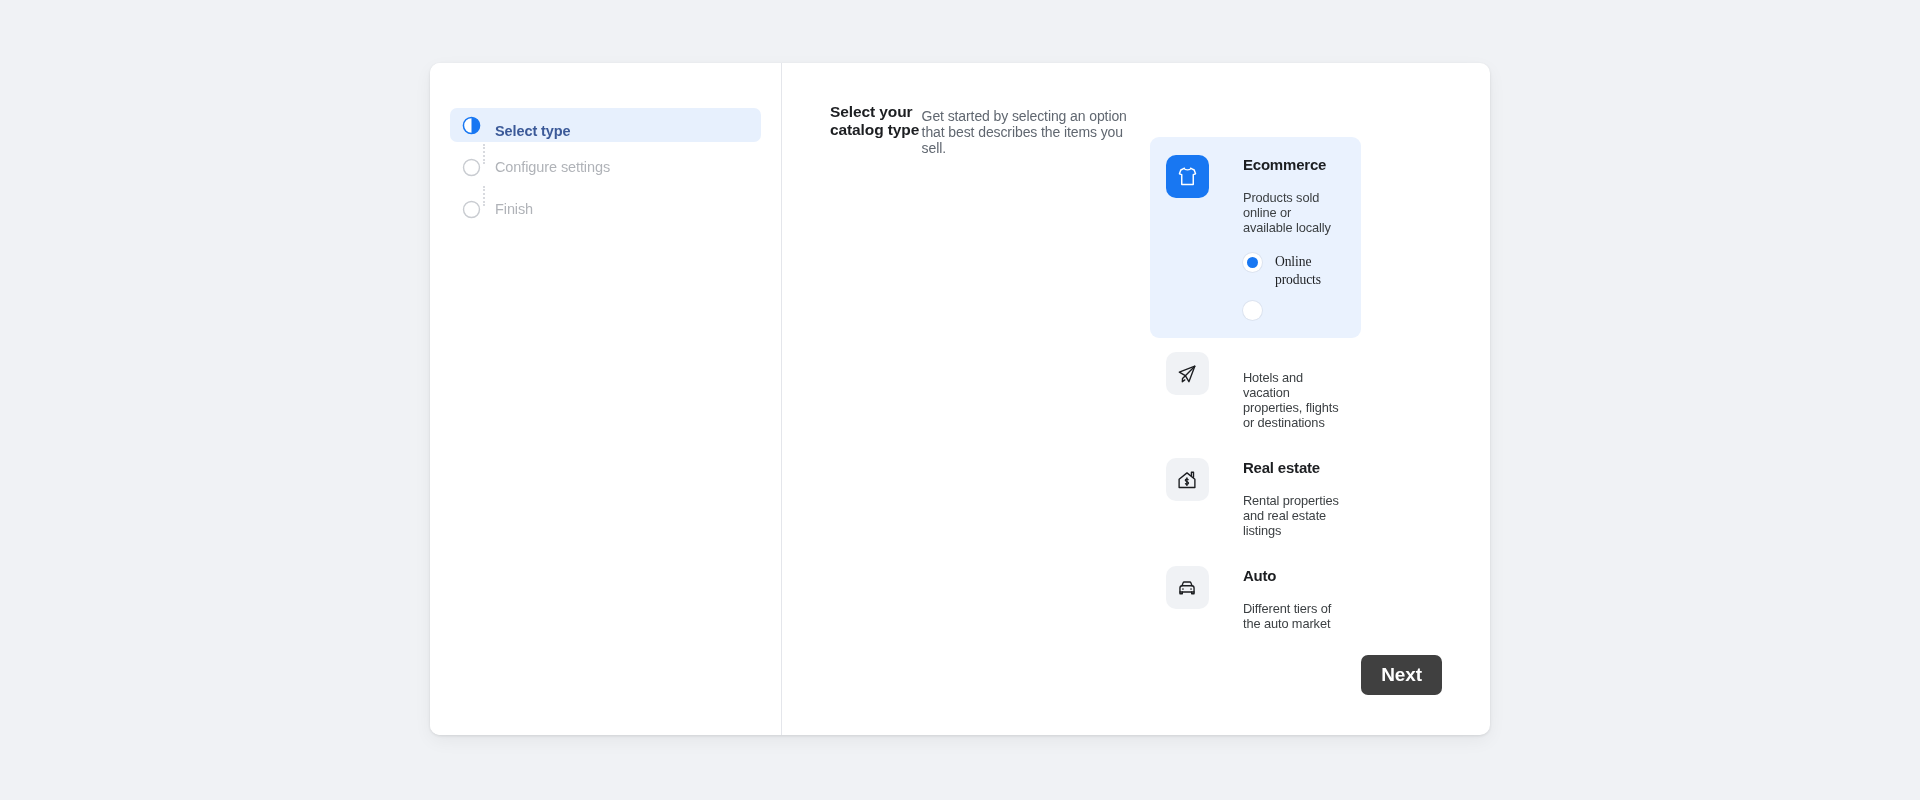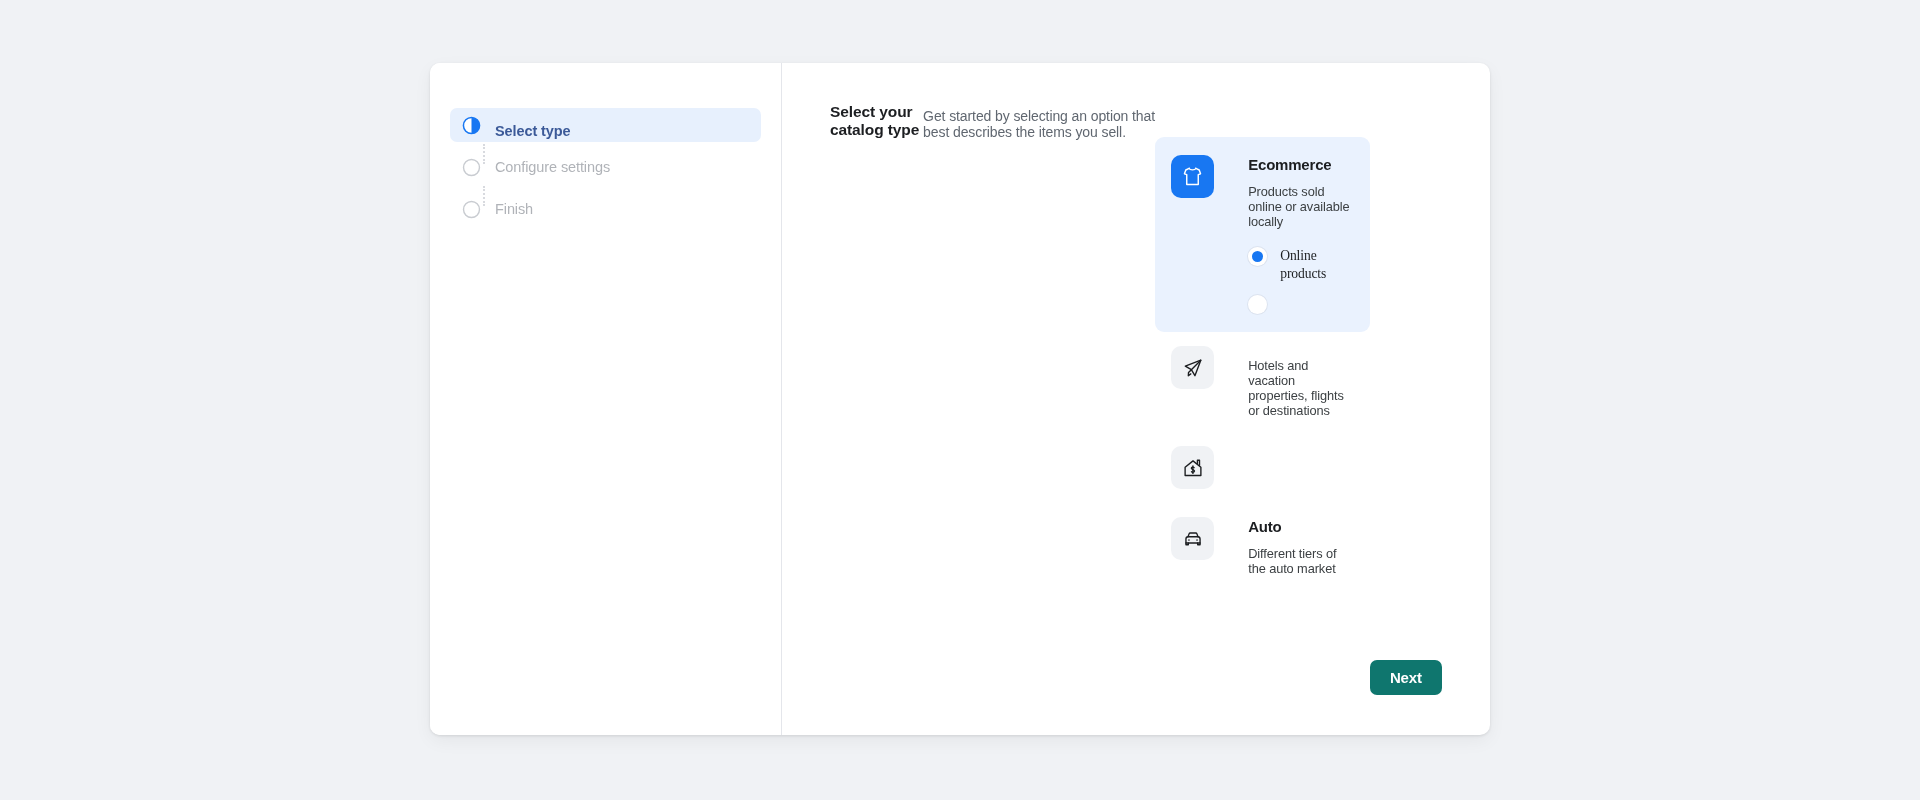--- a/index.html
+++ b/index.html
@@ -111,21 +111,21 @@
   .opt-body { flex: 1; padding-top: 1px; }
   .opt-title {
     font-size: 15px;
     font-weight: 700;
     color: #1c1e21;
     letter-spacing: -0.2px;
   }
   .opt-desc {
     font-size: 12.8px;
     color: #3c4043;
-    margin-top: 11px;
+    margin-top: 17px;
     letter-spacing: -0.1px;
   }
 
   .radios { margin-top: 17px; }
   .radio-row {
     display: flex;
     gap: 13px;
     align-items: flex-start;
     cursor: pointer;
   }
@@ -160,25 +160,25 @@
     letter-spacing: -0.1px;
   }
 
   .footer {
     margin-top: auto;
     display: flex;
     justify-content: flex-end;
     padding: 0 0 40px 0;
   }
   .next-btn {
-    background: #0f766e;
+    background: #404040;
     color: #ffffff;
     border: none;
     font-family: inherit;
-    font-size: 15px;
+    font-size: 19px;
     font-weight: 700;
     padding: 9px 20px;
     border-radius: 7px;
     cursor: pointer;
     letter-spacing: -0.1px;
   }
 </style>
 </head>
 <body>
 
@@ -272,20 +272,24 @@
 
         <div class="option plain">
           <span class="tile grey">
             <svg viewBox="0 0 24 24" width="22" height="22" fill="none" stroke="#1c1e21" stroke-width="1.5" stroke-linejoin="round" stroke-linecap="round">
               <path d="M3.4 11.2 L12 4.2 L20.6 11.2 L20.6 20.2 L3.4 20.2 Z"></path>
               <path d="M16.8 7.1 L16.8 3.6 L19.1 3.6 L19.1 9"></path>
               <path d="M13.2 11.6 C12.6 10.9 10.2 10.8 10.2 12.4 C10.2 14 13.6 13.6 13.6 15.3 C13.6 16.9 11.1 16.8 10.4 16.1"></path>
               <path d="M11.9 9.8 L11.9 17.9"></path>
             </svg>
           </span>
+          <div class="opt-body">
+            <div class="opt-title">Real estate</div>
+            <div class="opt-desc">Rental properties and real estate listings</div>
+          </div>
         </div>
 
         <div class="option plain">
           <span class="tile grey">
             <svg viewBox="0 0 24 24" width="22" height="22" fill="none" stroke="#1c1e21" stroke-width="1.5" stroke-linejoin="round" stroke-linecap="round">
               <path d="M6.6 9.6 L7.7 6.4 C7.9 5.8 8.4 5.5 9 5.5 L15 5.5 C15.6 5.5 16.1 5.8 16.3 6.4 L17.4 9.6"></path>
               <path d="M4.3 16.4 L4.3 12.1 C4.3 10.7 5.3 9.6 6.6 9.6 L17.4 9.6 C18.7 9.6 19.7 10.7 19.7 12.1 L19.7 16.4 Z"></path>
               <path d="M4.3 16.4 L4.3 18.3 L6.9 18.3 L6.9 16.4"></path>
               <path d="M17.1 16.4 L17.1 18.3 L19.7 18.3 L19.7 16.4"></path>
               <circle cx="7.6" cy="13.2" r="0.9" fill="#1c1e21" stroke="none"></circle>

